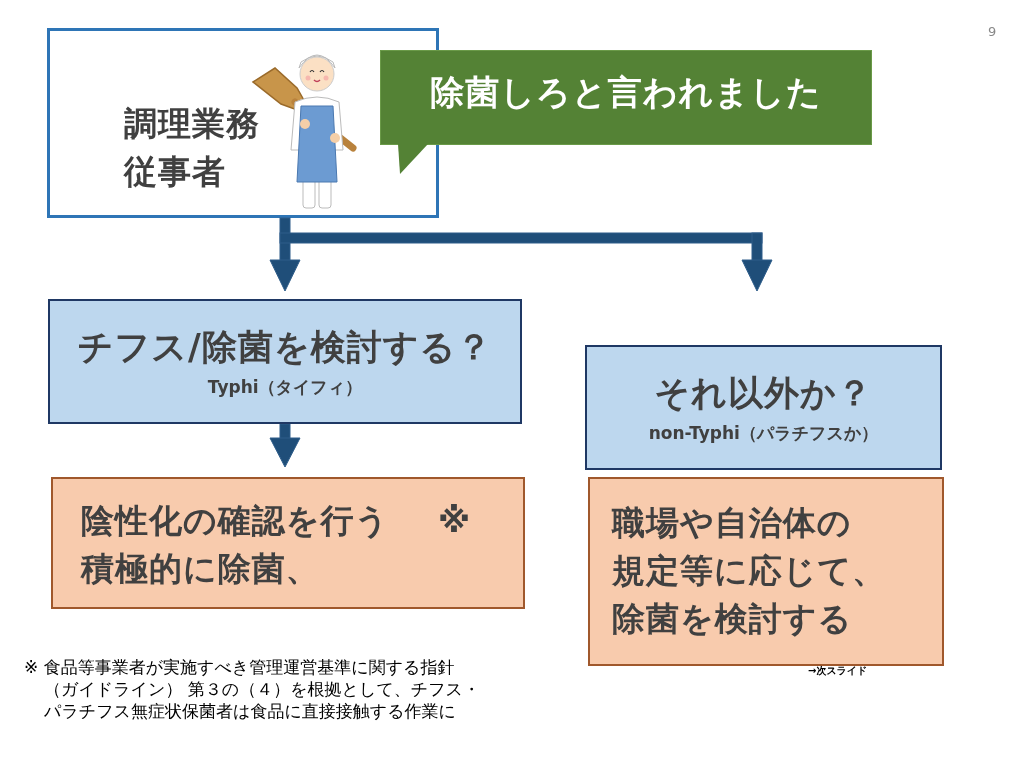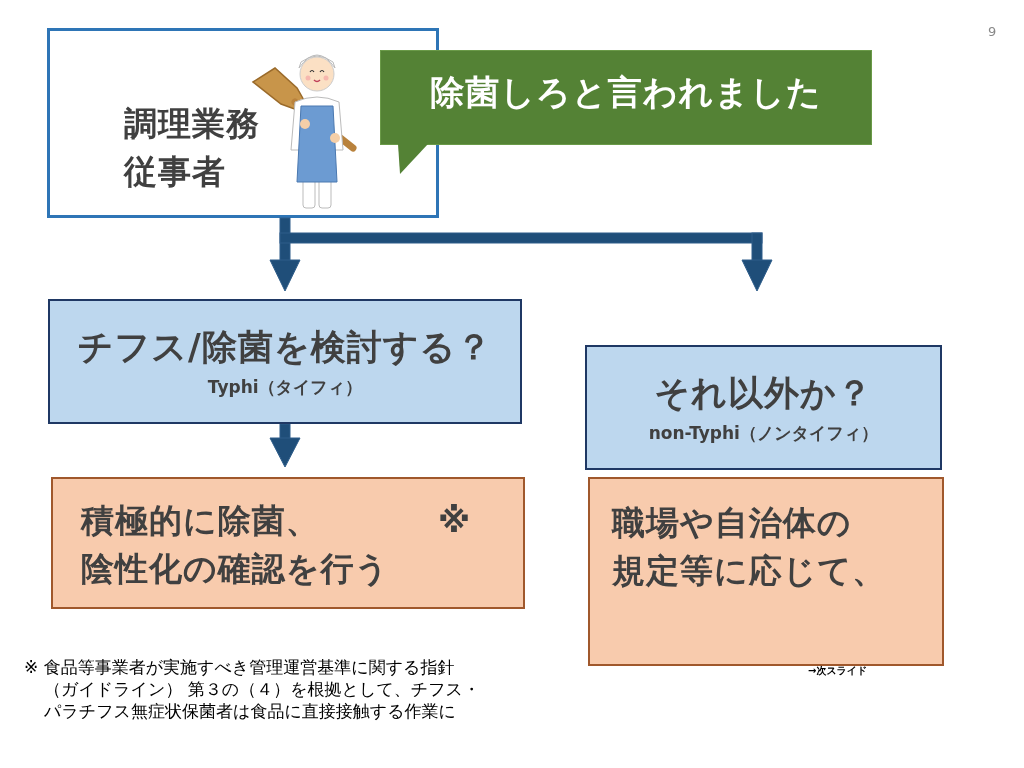--- a/index.html
+++ b/index.html
@@ -122,34 +122,35 @@
     <polygon points="742,438 772,438 757,467"></polygon>
   </g>
 </svg>
 
 <div class="abs q-box q-left">
   <div class="q-title">チフス/除菌を検討する？</div>
   <div class="q-sub">Typhi（タイフィ）</div>
 </div>
 <div class="abs q-box q-right">
   <div class="q-title">それ以外か？</div>
-  <div class="q-sub">non-Typhi（ノンタイフィ）</div>
+  <div class="q-sub">non-Typhi（パラチフスか）</div>
 </div>
 
 <div class="abs a-box a-left">
   <div class="a-text">
+    <div>陰性化の確認を行う</div>
     <div>積極的に除菌、</div>
-    <div>陰性化の確認を行う</div>
   </div>
   <div class="a-mark">※</div>
 </div>
 <div class="abs a-box a-right">
   <div class="a-text">
     <div>職場や自治体の</div>
     <div>規定等に応じて、</div>
+    <div>除菌を検討する</div>
   </div>
 </div>
 
 <div class="abs footnote">
   <div class="line">※ 食品等事業者が実施すべき管理運営基準に関する指針</div>
   <div class="line indent">（ガイドライン） 第３の（４）を根拠として、チフス・</div>
   <div class="line indent">パラチフス無症状保菌者は食品に直接接触する作業に</div>
 </div>
 
 <div class="abs next-slide">→次スライド</div>

